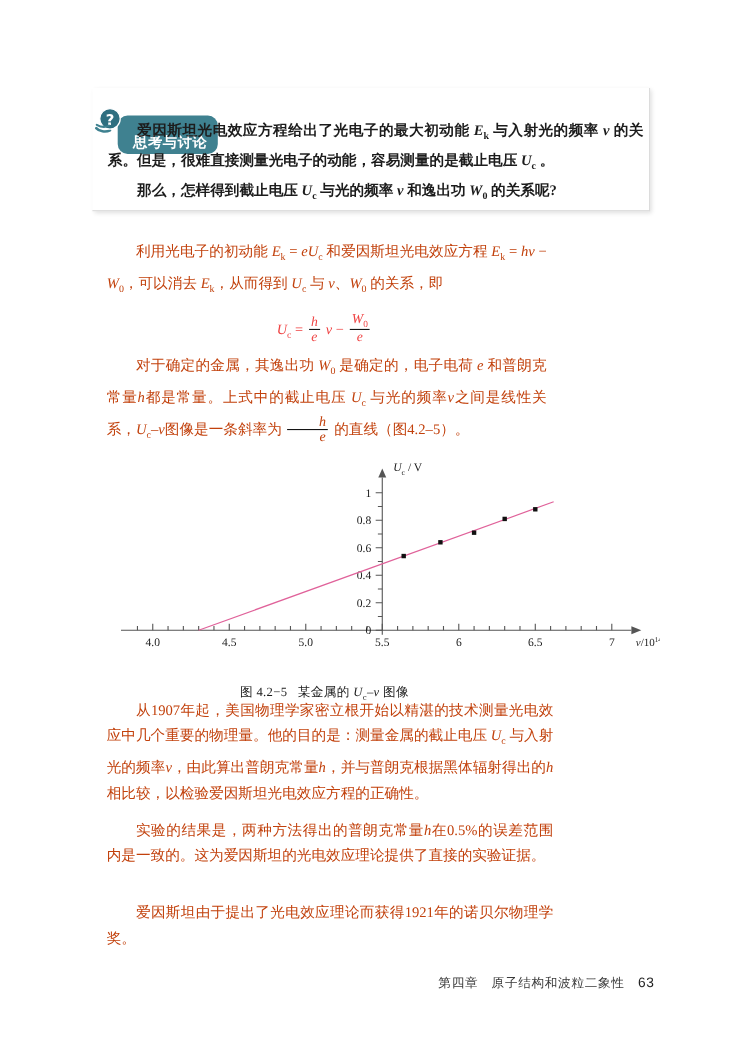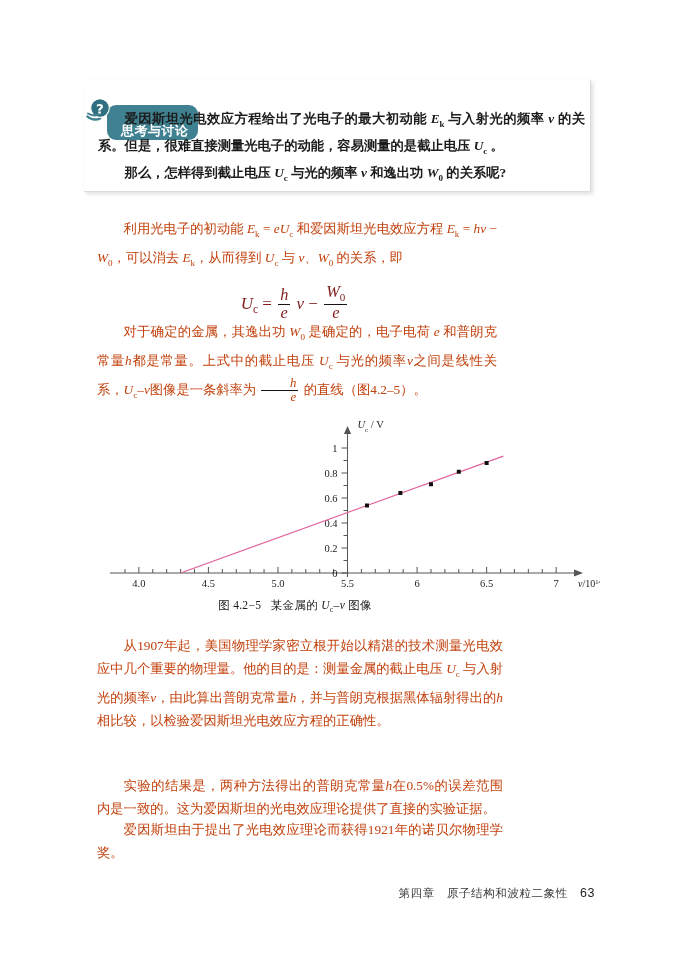--- a/index.html
+++ b/index.html
@@ -81,21 +81,21 @@
     position: absolute;
     font-size: 13.3px;
     line-height: 23px;
     color: #c2410c;
     text-align: justify;
     text-indent: 2em;
   }
   .p1 { left: 97px; top: 217px; width: 400px; }
   .p2 { left: 97px; top: 320px; width: 400px; }
   .p3 { left: 97px; top: 634px; width: 406px; }
-  .p4 { left: 97px; top: 774px; width: 406px; }
+  .p4 { left: 97px; top: 743px; width: 406px; }
   .p5 { left: 97px; top: 818px; width: 406px; }
 
   
   .mi { font-family: "Liberation Serif", serif; font-style: italic; }
   .mu { font-family: "Liberation Serif", serif; font-style: normal; }
   sub.s, sup.s {
     font-size: 0.68em;
     font-style: normal;
   }
   .frac {
@@ -109,37 +109,37 @@
   .frac .num { display: block; padding: 0 2px; border-bottom: 1px solid #141414; }
   .frac .den { display: block; padding: 0 2px; }
 
   
   .equation {
     position: absolute;
     left: 0;
     top: 284px;
     width: 590px;
     text-align: center;
-    font-size: 17px;
-    color: #7f1d1d;
+    font-size: 13px;
+    color: #ef4444;
   }
 
   
   .figure {
     position: absolute;
     left: 100px;
     top: 412px;
     width: 500px;
     height: 180px;
   }
   .figure svg { display: block; }
   .fig-caption {
     position: absolute;
     left: 0;
-    top: 598px;
+    top: 622px;
     width: 590px;
     text-align: center;
     font-size: 11.5px;
     color: #1c1c1c;
     letter-spacing: 0.3px;
   }
 
   
   .footer {
     position: absolute;

